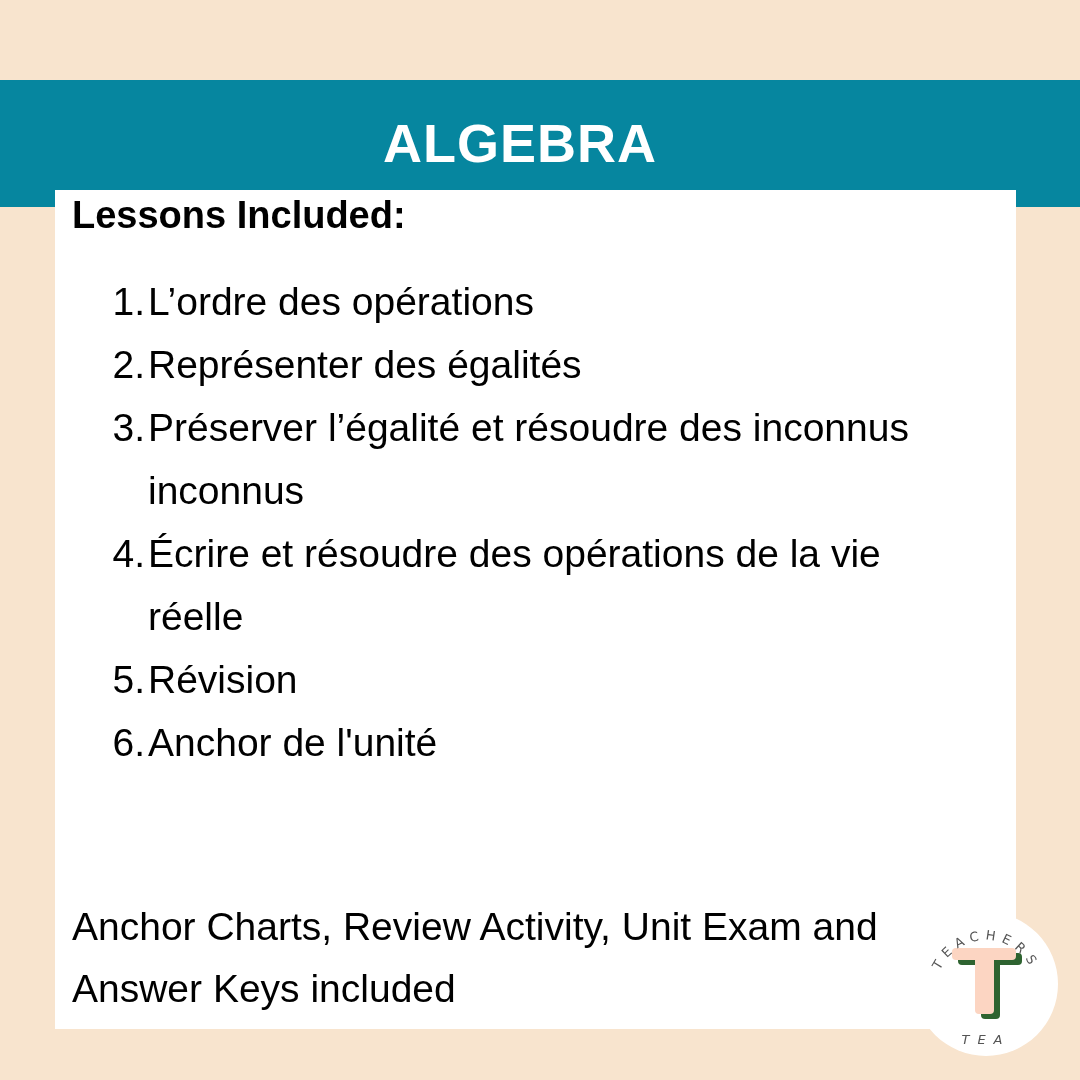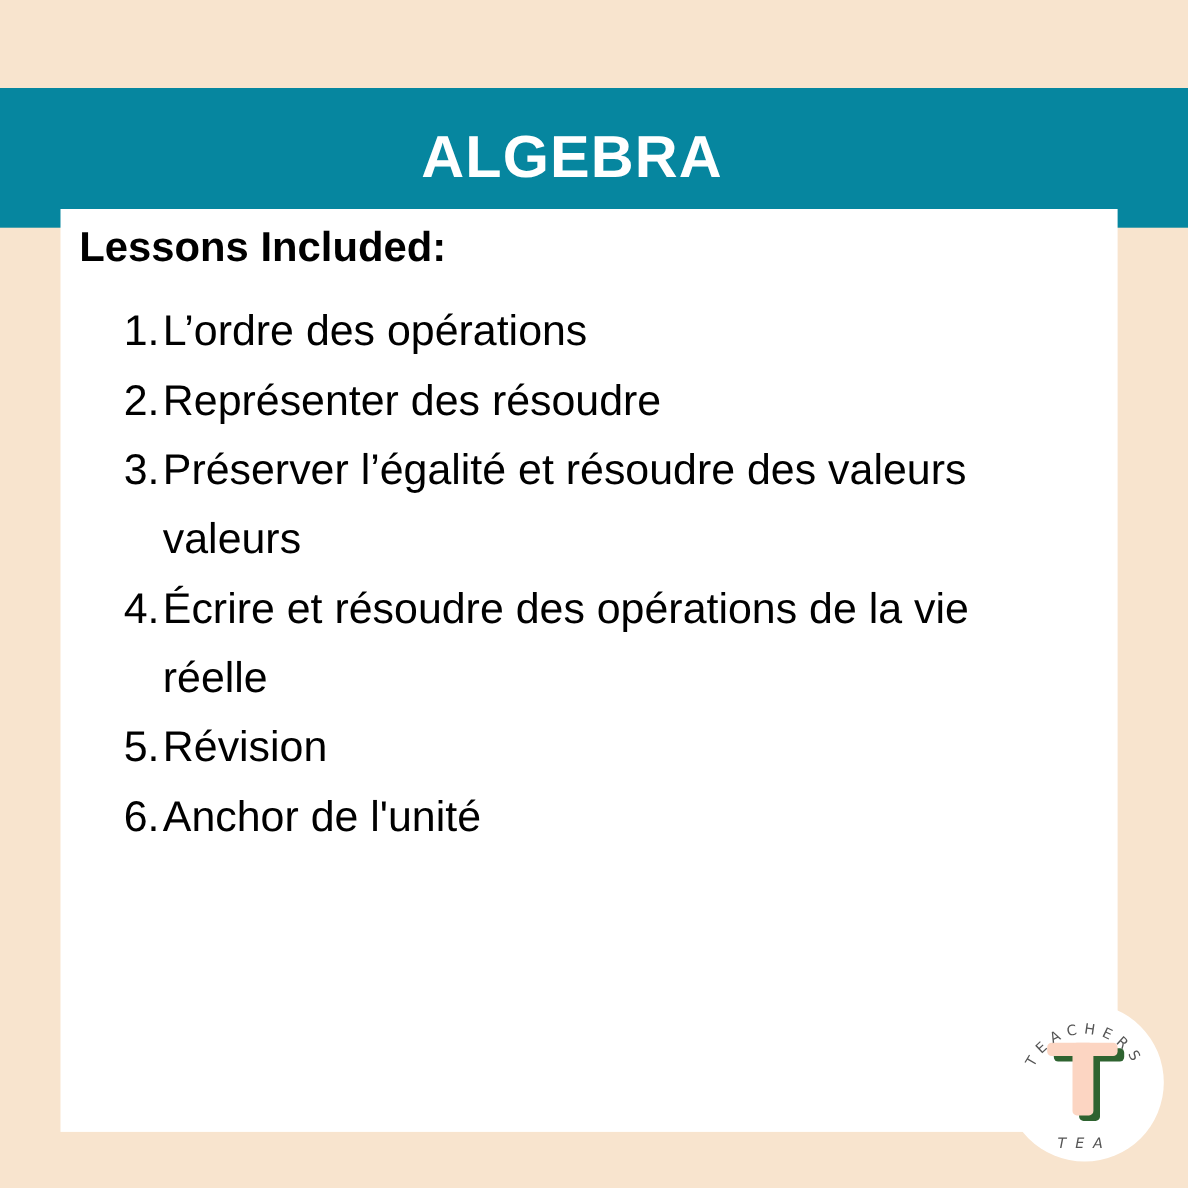--- a/index.html
+++ b/index.html
@@ -15,21 +15,21 @@
   .banner-title {
     position: absolute; left: 0; width: 1040px; top: 0; height: 127px;
     line-height: 127px; text-align: center;
     color: #ffffff; font-weight: bold; font-size: 54px; letter-spacing: 1px;
   }
   .card {
     position: absolute; left: 55px; top: 190px; width: 961px; height: 839px;
     background: #ffffff;
   }
   .heading {
-    position: absolute; left: 17px; top: 14px;
+    position: absolute; left: 17px; top: 4px;
     font-weight: bold; font-size: 38px; color: #000;
   }
   .lessons {
     position: absolute; left: 0; top: 80px; width: 940px;
     margin: 0; padding: 0; list-style: none;
   }
   .lesson {
     position: relative; display: flex; align-items: flex-start;
     font-size: 39px; line-height: 63px; color: #000;
   }
@@ -57,40 +57,41 @@
 <div class="card">
   <div class="heading">Lessons Included:</div>
 
   <ol class="lessons">
     <li class="lesson">
       <span class="lesson-num">1.</span>
       <span class="lesson-text">L’ordre des opérations</span>
     </li>
     <li class="lesson">
       <span class="lesson-num">2.</span>
-      <span class="lesson-text">Représenter des résoudre</span>
+      <span class="lesson-text">Représenter des égalités</span>
     </li>
     <li class="lesson">
       <span class="lesson-num">3.</span>
-      <span class="lesson-text">Préserver l’égalité et résoudre des valeurs valeurs</span>
+      <span class="lesson-text">Préserver l’égalité et résoudre des inconnus inconnus</span>
     </li>
     <li class="lesson">
       <span class="lesson-num">4.</span>
       <span class="lesson-text">Écrire et résoudre des opérations de la vie réelle</span>
     </li>
     <li class="lesson">
       <span class="lesson-num">5.</span>
       <span class="lesson-text">Révision</span>
     </li>
     <li class="lesson">
       <span class="lesson-num">6.</span>
       <span class="lesson-text">Anchor de l'unité</span>
     </li>
   </ol>
 
+  <div class="footer-note">Anchor Charts, Review Activity, Unit Exam and Answer Keys included</div>
 </div>
 
 <div class="logo">
   <svg width="144" height="144" viewBox="0 0 144 144">
     <defs>
       <path id="arcTop" d="M 22 78 A 50 50 0 0 1 122 78" fill="none"></path>
       <path id="arcBottom" d="M 42 116 A 50 50 0 0 0 102 116" fill="none"></path>
     </defs>
 
     <rect x="44" y="41" width="64" height="12" rx="4" fill="#2E6330"></rect>

